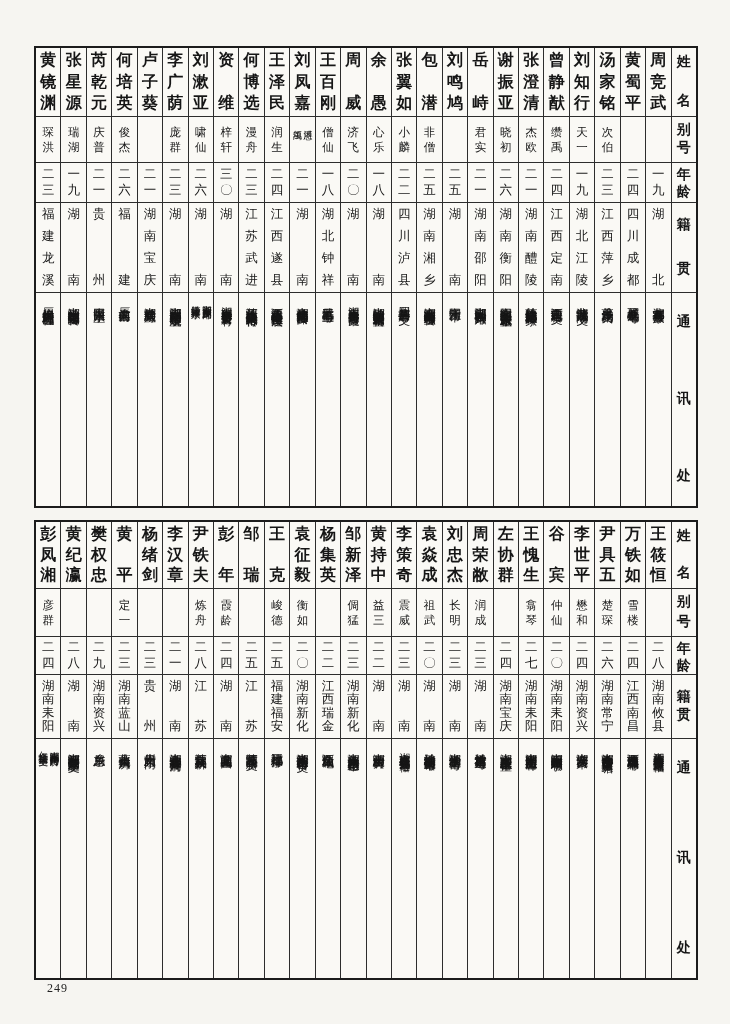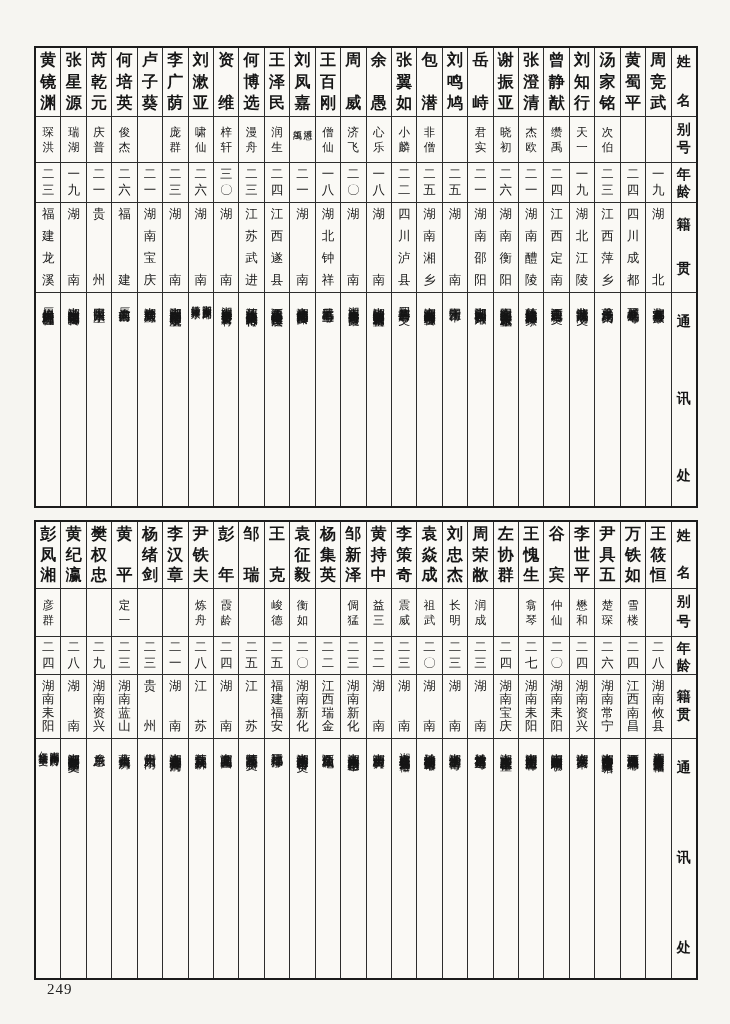--- a/index.html
+++ b/index.html
@@ -56,21 +56,21 @@
   
   .vcell{flex-direction:row;justify-content:center;align-items:flex-start;padding-top:5px;}
   .vtext{
     writing-mode:vertical-rl;text-orientation:upright;
     white-space:pre-line;letter-spacing:0.5px;line-height:1.18;
     max-height:100%;
   }
   .r-alias.vcell{padding-top:6px;}
   .page-number{
     position:absolute;left:47px;top:981px;
-    font-size:15px;letter-spacing:1px;color:#222;
+    font-size:12px;letter-spacing:1px;color:#222;
   }
 </style>
 </head>
 <body>
 
 <div class="sheet">
   <div class="tables">
     <div class="dir-table t1">
         <div class="col">
           <div class="cell head r-name">

